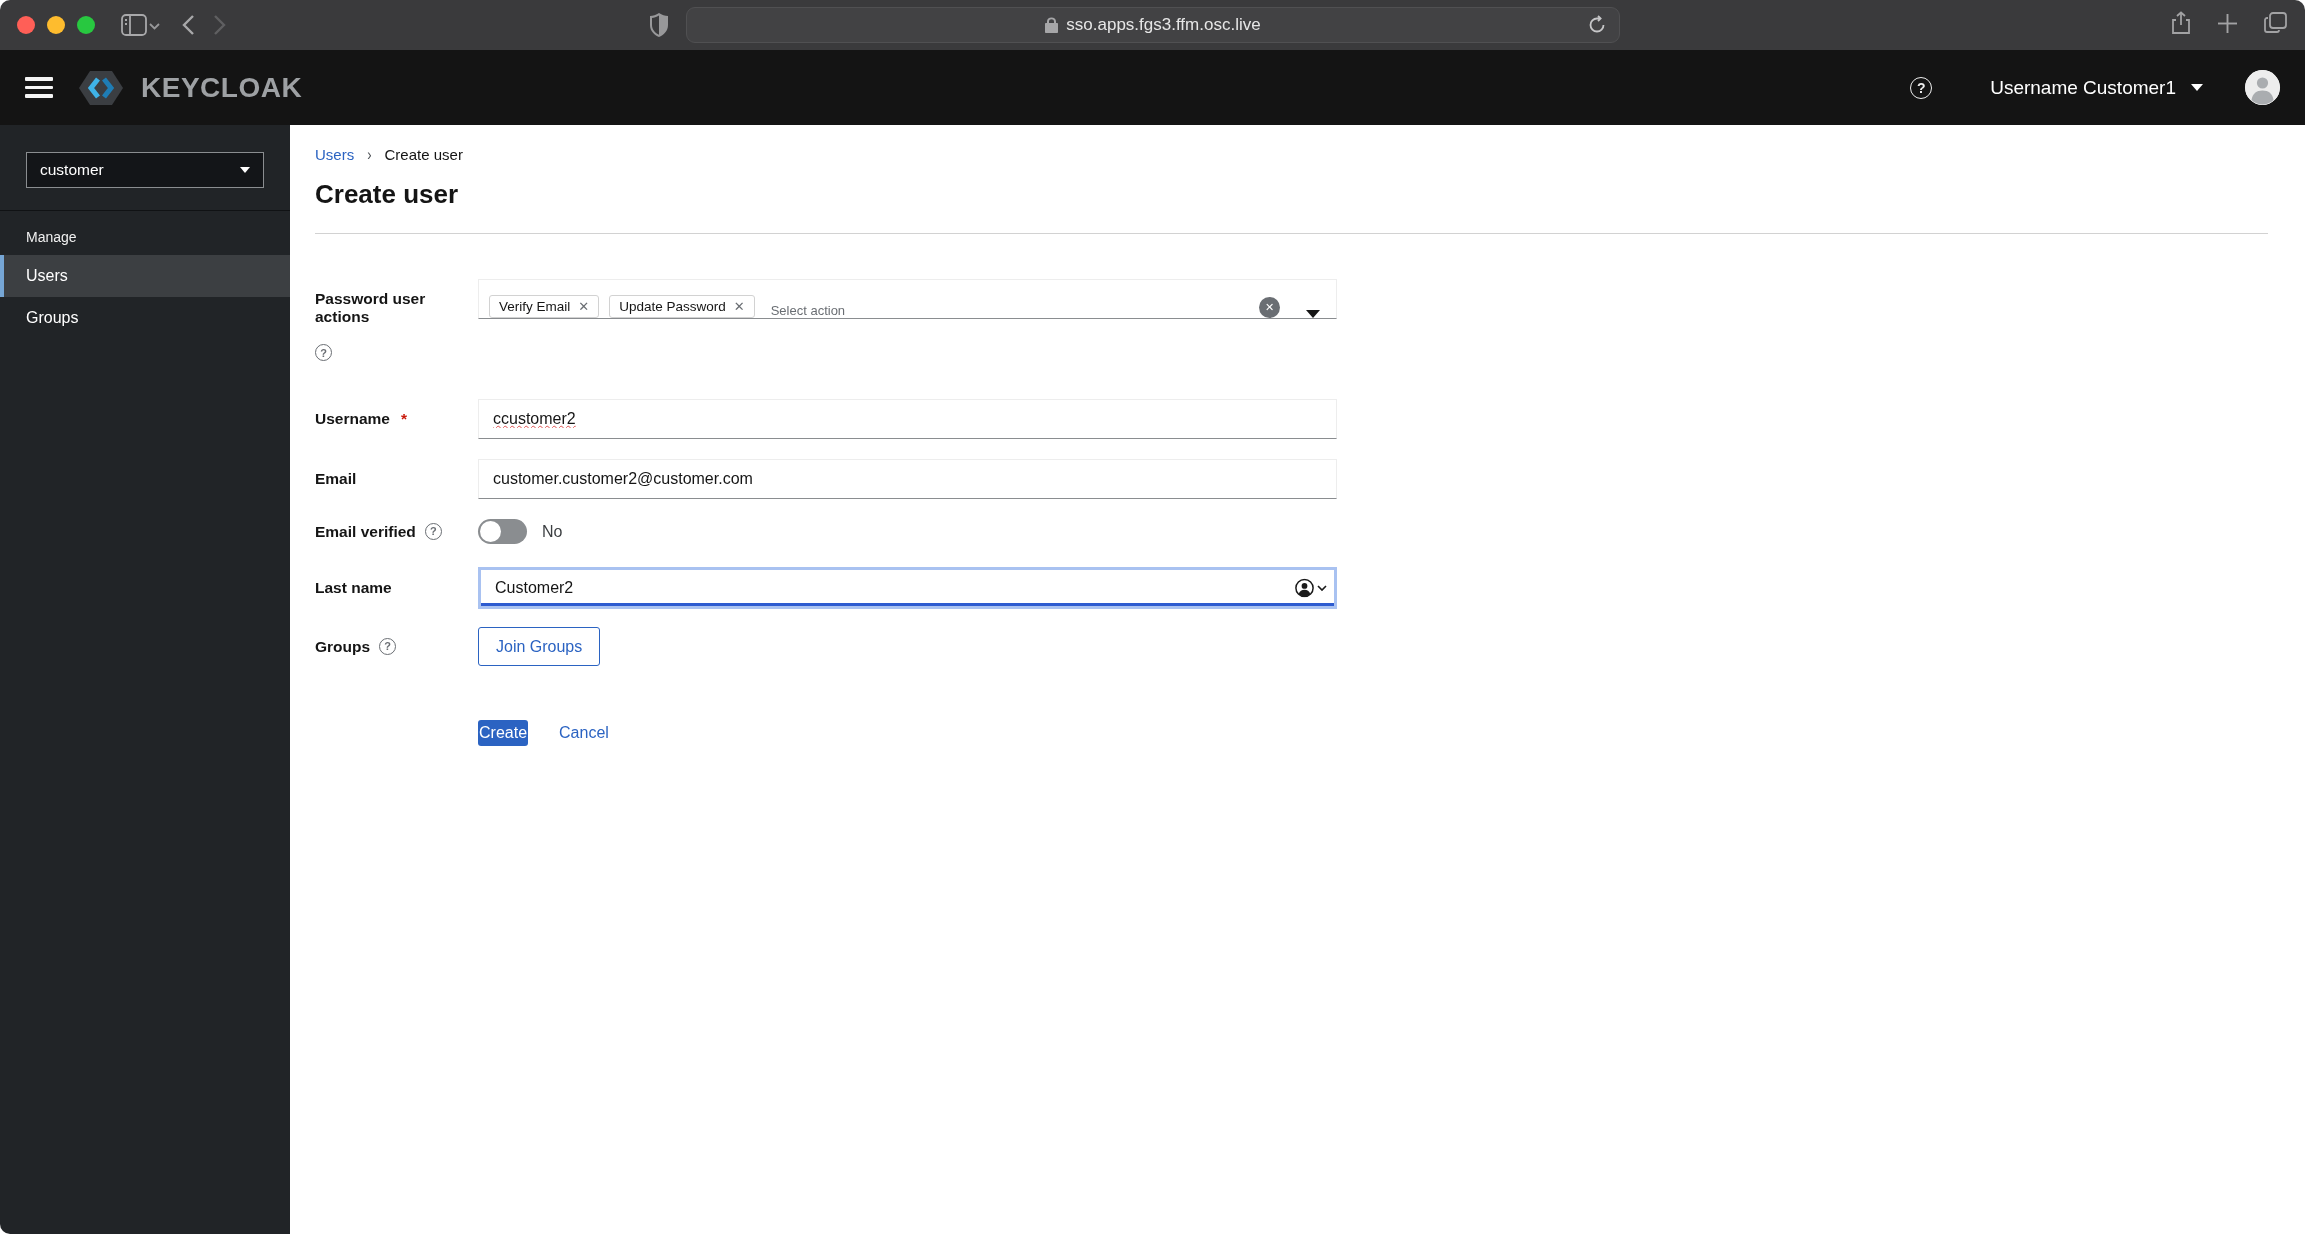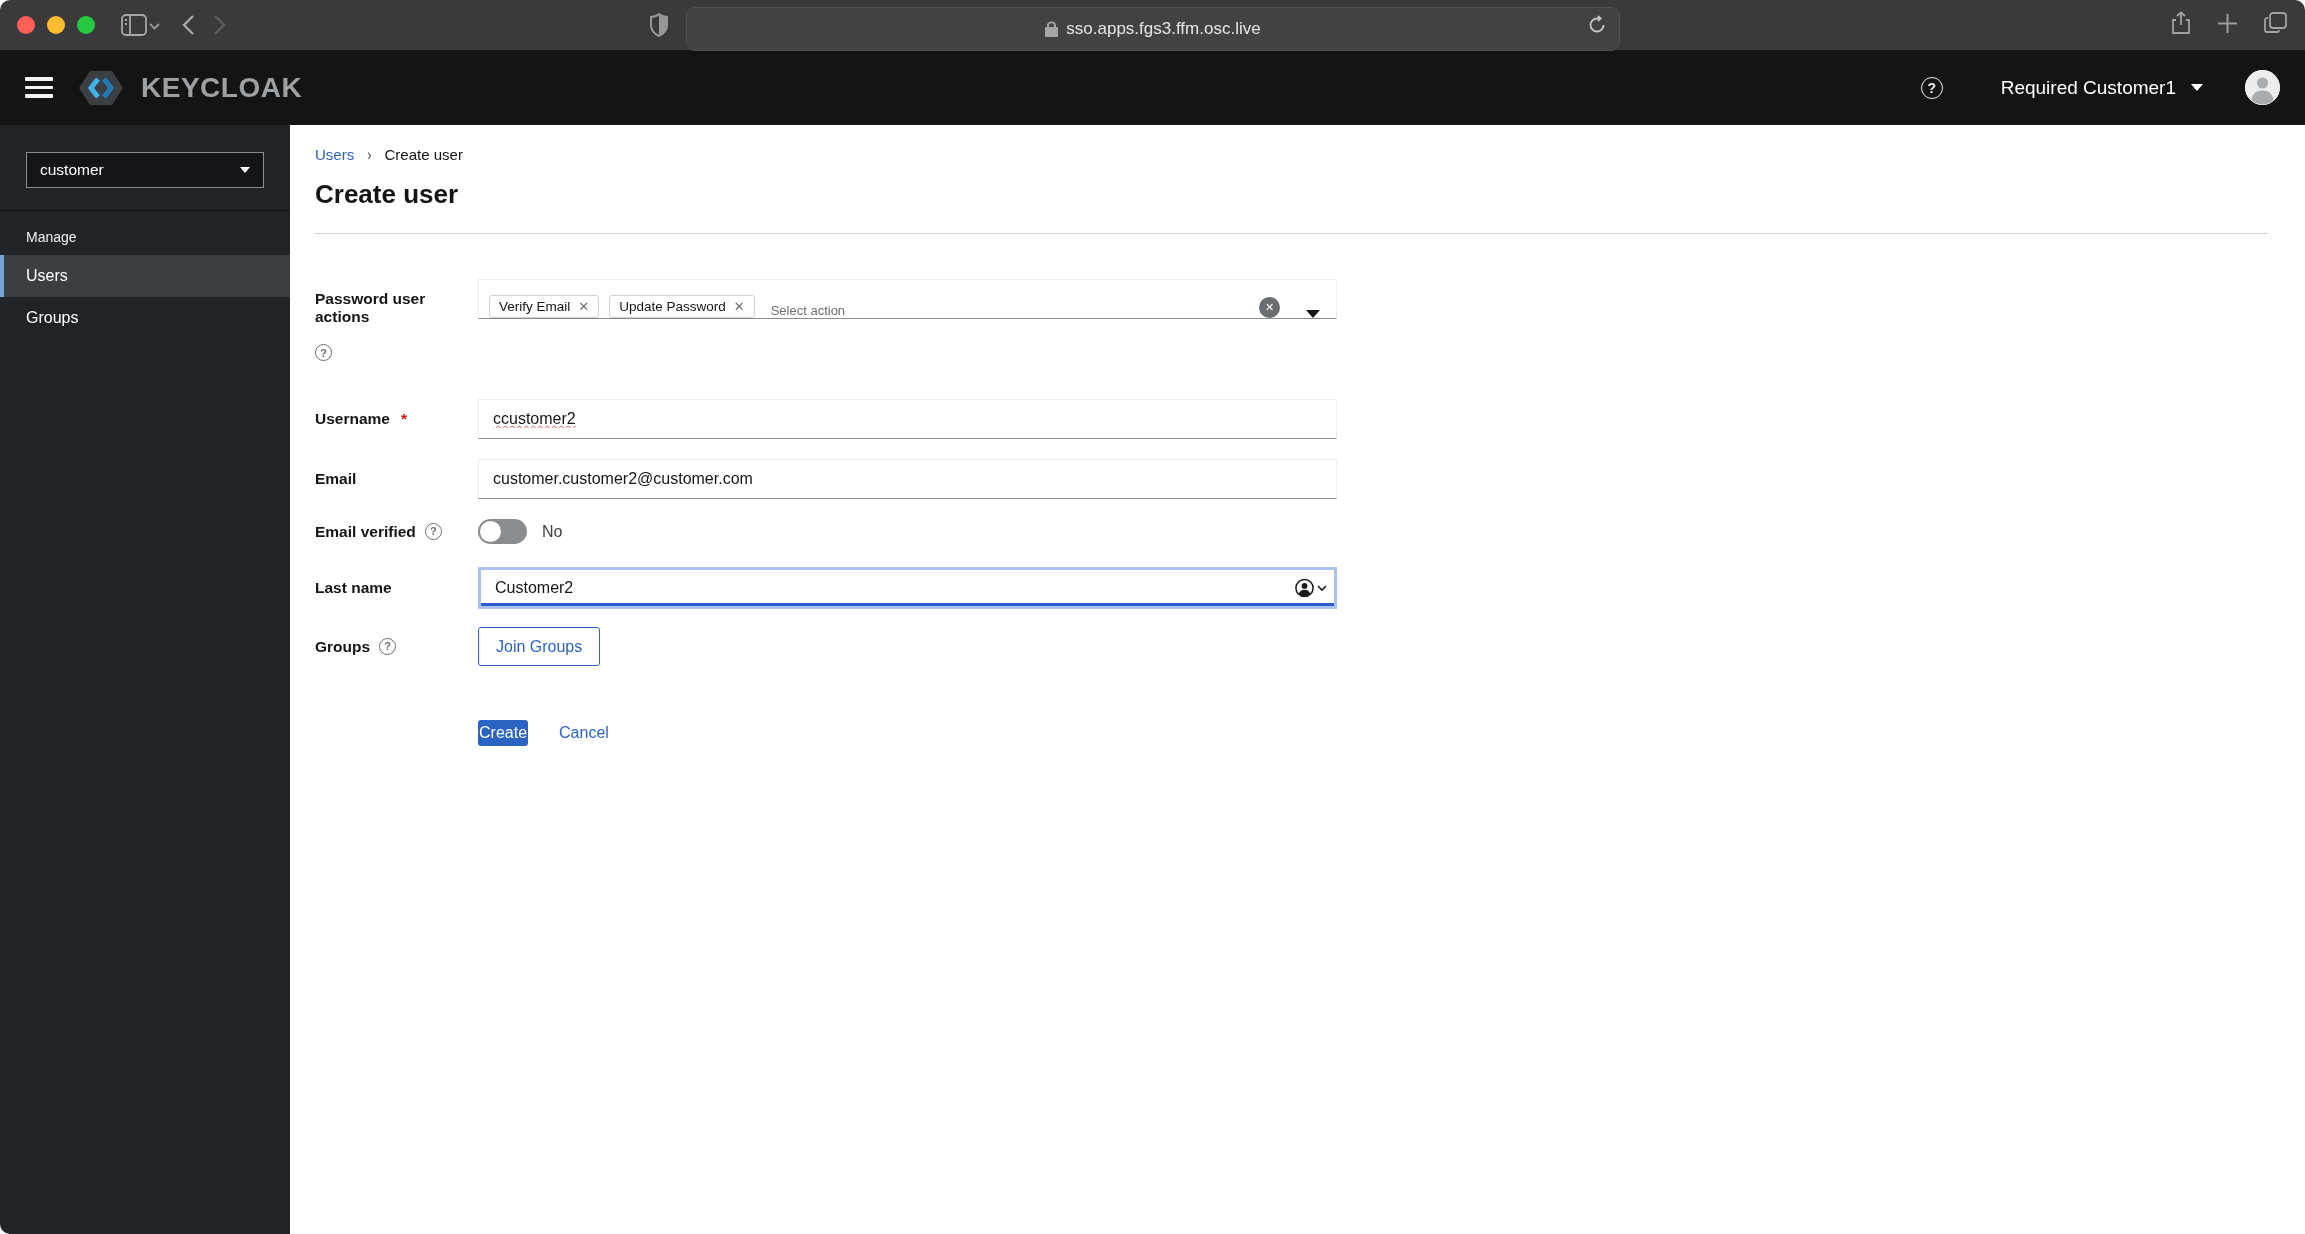--- a/index.html
+++ b/index.html
@@ -13,21 +13,21 @@
   .chrome { height:50px; background:#3a3a3c; display:flex; align-items:center; flex-shrink:0; position:relative; }
   .traffic { display:flex; gap:12px; margin-left:17px; }
   .traffic span { width:18px; height:18px; border-radius:50%; display:block; }
   .t-red { background:#ff5f57; } .t-yellow { background:#febc2e; } .t-green { background:#28c840; }
   .chrome-btn { background:none; border:none; color:#a8a8aa; display:flex; align-items:center; justify-content:center; cursor:default; }
   .sidebar-toggle { margin-left:26px; }
   .chev-mini { margin-left:2px; color:#98989a; }
   .nav-back { margin-left:22px; }
   .nav-fwd { margin-left:18px; color:#5f5f61; }
   .shield { position:absolute; left:650px; top:13px; color:#98989a; }
-  .urlbar { position:absolute; left:686px; top:7px; width:934px; height:44px; background:#424244;
+  .urlbar { position:absolute; left:686px; top:7px; width:934px; height:36px; background:#424244;
             border:1px solid #505052; border-radius:9px; display:flex; align-items:center; justify-content:center;
             color:#e6e6e6; font-size:17px; }
   .urlbar .lock { color:#a6a6a8; margin-right:8px; display:inline-flex; }
   .urlbar .reload { position:absolute; right:12px; top:7px; color:#c6c6c8; }
   .chrome-right { position:absolute; right:18px; top:0; height:50px; display:flex; align-items:center; gap:26px; color:#a2a2a4; }
 
   
   .kc-header { height:75px; background:#141414; display:flex; align-items:center; flex-shrink:0; }
   .hamburger { margin-left:25px; background:none; border:none; cursor:pointer; display:flex; flex-direction:column; gap:5px; }
   .hamburger i { display:block; width:28px; height:3.5px; background:#f4f4f4; border-radius:1px; }
@@ -197,21 +197,21 @@
       <svg width="44" height="40" viewBox="0 0 44 40">
         <polygon points="11,3 33,3 44,20 33,37 11,37 0,20" fill="#3b3e42"></polygon>
         <polyline points="19,11 12,20 19,29" fill="none" stroke="#3fb3e8" stroke-width="5"></polyline>
         <polyline points="25,11 32,20 25,29" fill="none" stroke="#1f7db5" stroke-width="5"></polyline>
       </svg>
       <span class="brand-text">KEYCLOAK</span>
     </div>
     <div class="kc-header-right">
       <span class="help-icon-hdr">?</span>
       <button class="user-dropdown">
-        <span class="user-name">Required Customer1</span>
+        <span class="user-name">Username Customer1</span>
         <span class="caret-down-white"></span>
       </button>
       <span class="avatar">
         <svg width="35" height="35" viewBox="0 0 35 35">
             <circle cx="17.5" cy="17.5" r="17.5" fill="#ededed"></circle>
           <circle cx="17.5" cy="13" r="5.6" fill="#aaadb0"></circle>
           <path d="M6.5 30 C7.5 23.5 11.5 20.5 17.5 20.5 C23.5 20.5 27.5 23.5 28.5 30 C25.5 32.8 21.7 34.5 17.5 34.5 C13.3 34.5 9.5 32.8 6.5 30 Z" fill="#aaadb0"></path>
         </svg>
       </span>
     </div>

